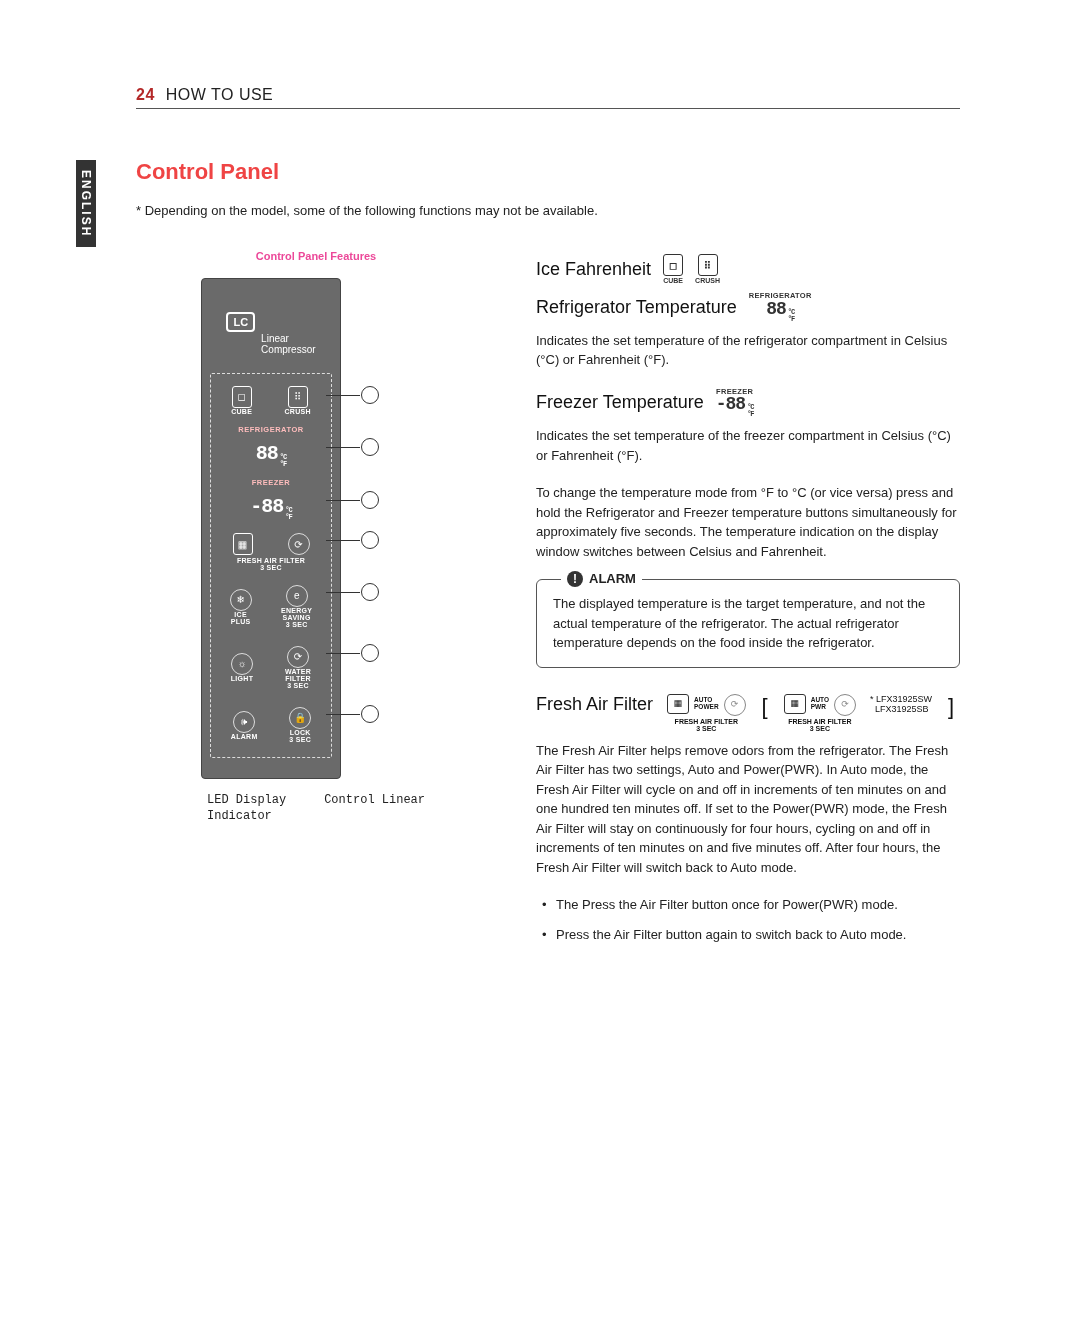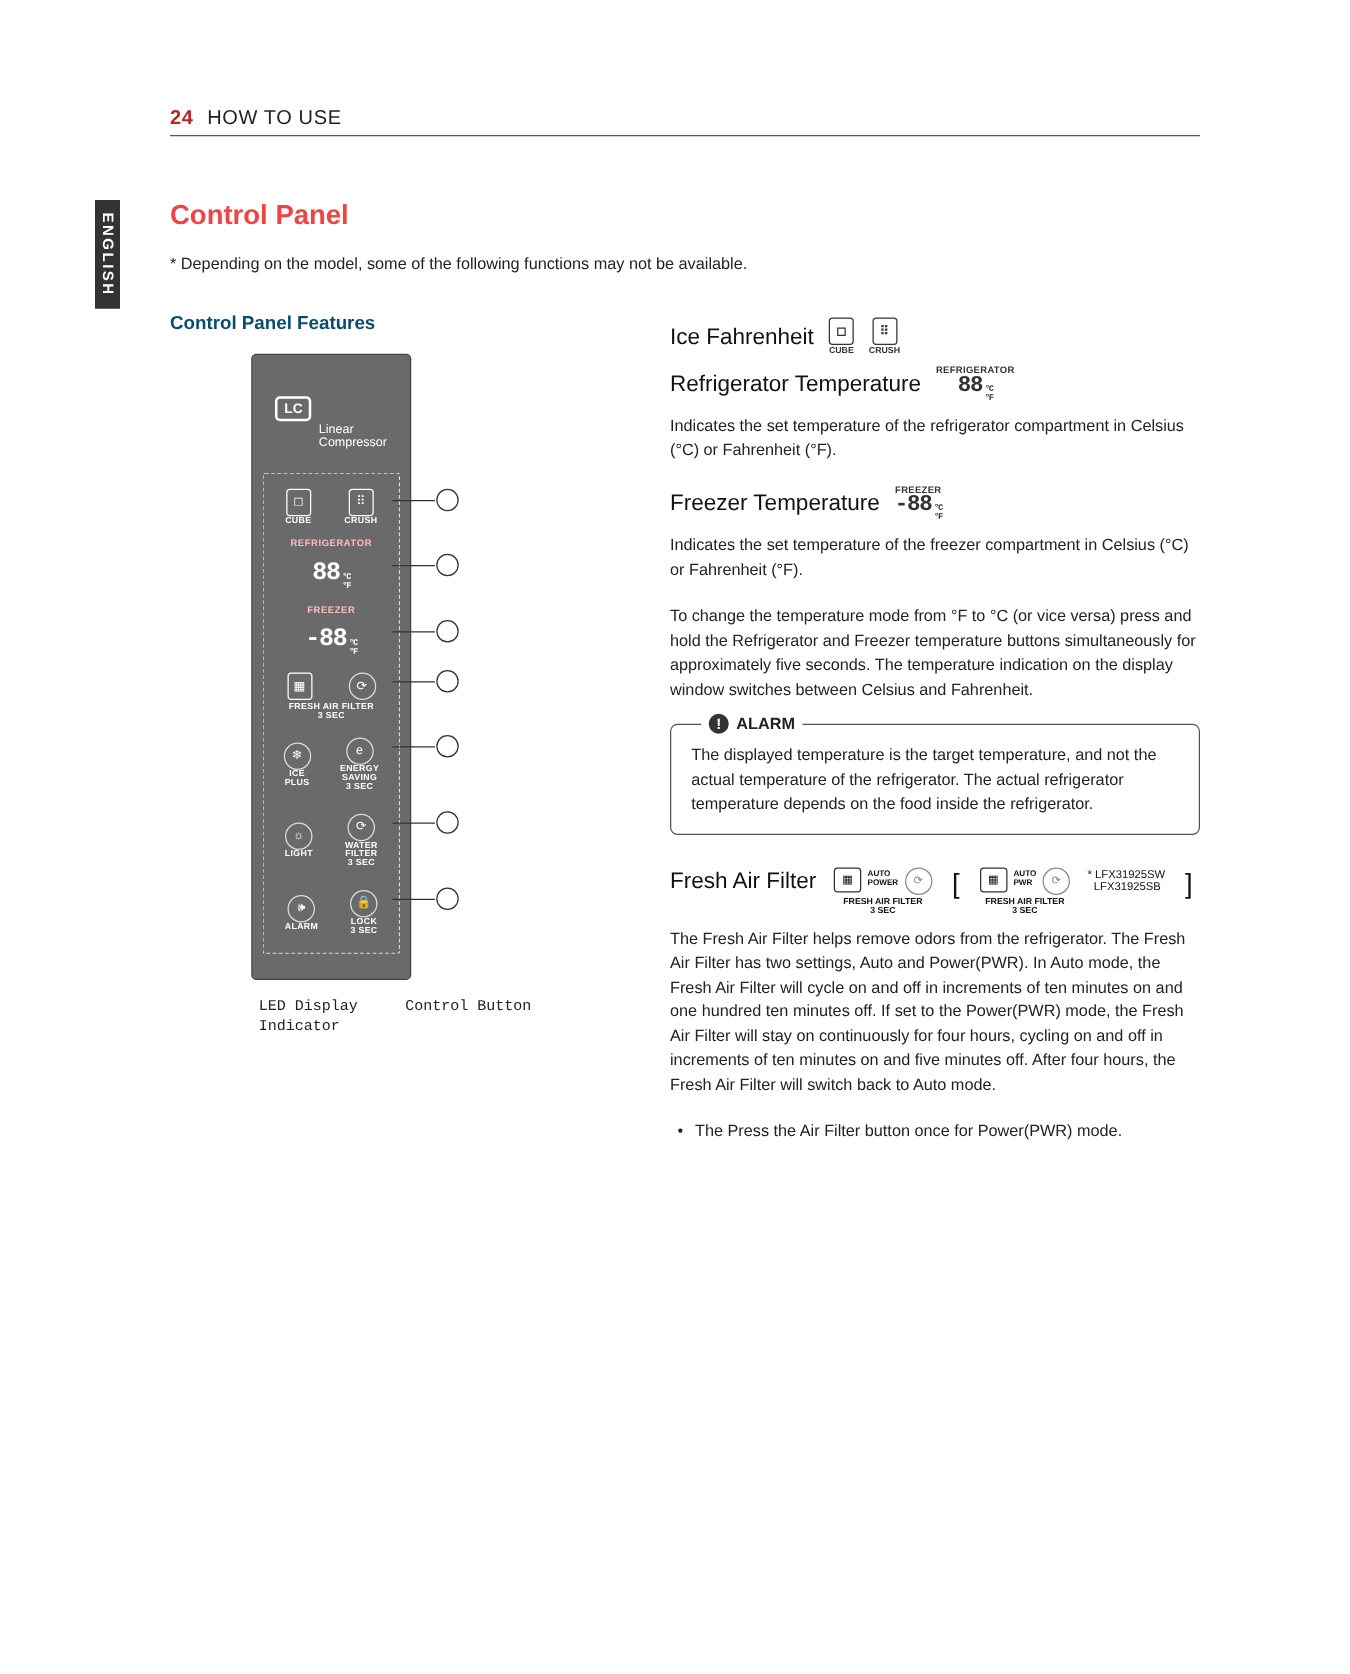--- a/index.html
+++ b/index.html
@@ -34,21 +34,21 @@
     font-size: 12px;
     font-weight: bold;
     letter-spacing: 2px;
   }
   .content { margin-left: 56px; }
   h1 { font-size: 22px; font-weight:bold; color:#ef4444; margin-bottom:18px;}
   .sub { font-size:13px; margin-bottom:32px;}
   .cols { display:flex; gap:40px;}
   .left { width:360px; flex:none;}
   .right { flex:1;}
-  h2 { font-size:15px; color:#0c4a6e; font-weight:bold; margin-bottom:16px;}
+  h2 { font-size:11px; color:#ec4899; font-weight:bold; margin-bottom:16px;text-align:center;}
   h3 { font-size:18px; font-weight:normal; color:#111; display:flex; align-items:center; gap:12px; margin-bottom:8px; margin-top:4px;}
   .right p { font-size:13px; line-height:1.5; margin-bottom:18px;}
   .note-box {
     border:1px solid #555; border-radius:6px;
     padding:14px 16px 14px 16px; position:relative; margin:4px 0 26px;
     font-size:13px; line-height:1.5;
   }
   .note-title {
     position:absolute; top:-11px; left:24px; background:#fff;
     padding:0 6px; font-weight:bold; font-size:13px;
@@ -57,21 +57,21 @@
   .note-title .exc {
     display:inline-flex; width:16px; height:16px; border-radius:50%;
     background:#333; color:#fff; align-items:center; justify-content:center;
     font-size:12px; font-weight:bold;
   }
   ul.bul { list-style:none; padding-left:6px;}
   ul.bul li { font-size:13px; line-height:1.5; margin-bottom:10px; padding-left:14px; position:relative;}
   ul.bul li::before { content:"•"; position:absolute; left:0; top:0;}
   
   .panel-diagram { position:relative; width:230px; margin:0 auto 16px; }
-  .panel-body { width:128px; background:#6a6a6a; border:1px solid #444; border-radius:4px; padding:10px 8px 14px; color:#fff; position:relative;}
+  .panel-body { width:140px; background:#6a6a6a; border:1px solid #444; border-radius:4px; padding:10px 8px 14px; color:#fff; position:relative;}
   .lc-row { display:flex; align-items:center; gap:6px; justify-content:center; margin-bottom:18px;}
   .lc-badge { border:2px solid #fff; border-radius:4px; padding:2px 5px; font-size:11px; font-weight:bold;}
   .lc-text { font-size:10px; line-height:1.1;}
   .dbox { border:1px dashed #ddd; border-radius:2px; padding:6px 4px 8px; margin-bottom:6px;}
   .prow { display:flex; justify-content:space-around; align-items:center; position:relative; padding:6px 0;}
   .plabel { font-size:7px; font-weight:bold; letter-spacing:.3px; text-align:center; color:#fff;}
   .plabel-red { font-size:7.5px; font-weight:bold; color:#ffbdbd; letter-spacing:.5px; text-align:center; margin:4px 0 2px;}
   .seg { font-family:"Courier New",monospace; font-size:20px; font-weight:bold; letter-spacing:-1px; text-align:center; color:#fff;}
   .ico { width:20px; height:22px; border:1.5px solid #fff; border-radius:3px; display:inline-flex; align-items:center; justify-content:center; font-size:10px;}
   .circ-btn { width:22px; height:22px; border:1.5px solid #ddd; border-radius:50%; display:inline-flex; align-items:center; justify-content:center; font-size:10px; color:#fff;}
@@ -199,21 +199,21 @@
                     <span class="circ-btn">🔒</span>
                     <span class="plabel">LOCK</span>
                     <span class="plabel">3 SEC</span>
                   </div>
                 <span class="callout" style="top:4px"></span>
               </div>
             </div>
           </div>
           <div class="diag-caption">
             <span>LED Display Indicator</span>
-            <span>Control Button</span>
+            <span>Control Linear</span>
           </div>
         </div>
       </div>
 
       <div class="right">
         <h3>
           <span>Ice Fahrenheit</span>
           <span class="mini-ico">
               <span class="m-box">◻</span>
               <span>CUBE</span>
@@ -285,17 +285,18 @@
           <span class="models">
             <span>*</span> <span>LFX31925SW</span><br>
             &nbsp;&nbsp;<span>LFX31925SB</span>
           </span>
           <span class="bracket">]</span>
         </h3>
 
         <p>The Fresh Air Filter helps remove odors from the refrigerator. The Fresh Air Filter has two settings, Auto and Power(PWR). In Auto mode, the Fresh Air Filter will cycle on and off in increments of ten minutes on and one hundred ten minutes off. If set to the Power(PWR) mode, the Fresh Air Filter will stay on continuously for four hours, cycling on and off in increments of ten minutes on and five minutes off. After four hours, the Fresh Air Filter will switch back to Auto mode.</p>
         <ul class="bul">
           <li>The Press the Air Filter button once for Power(PWR) mode.</li>
+          <li>Press the Air Filter button again to switch back to Auto mode.</li>
         </ul>
       </div>
     </div>
   </div>
 </div>
 
 </body></html>

